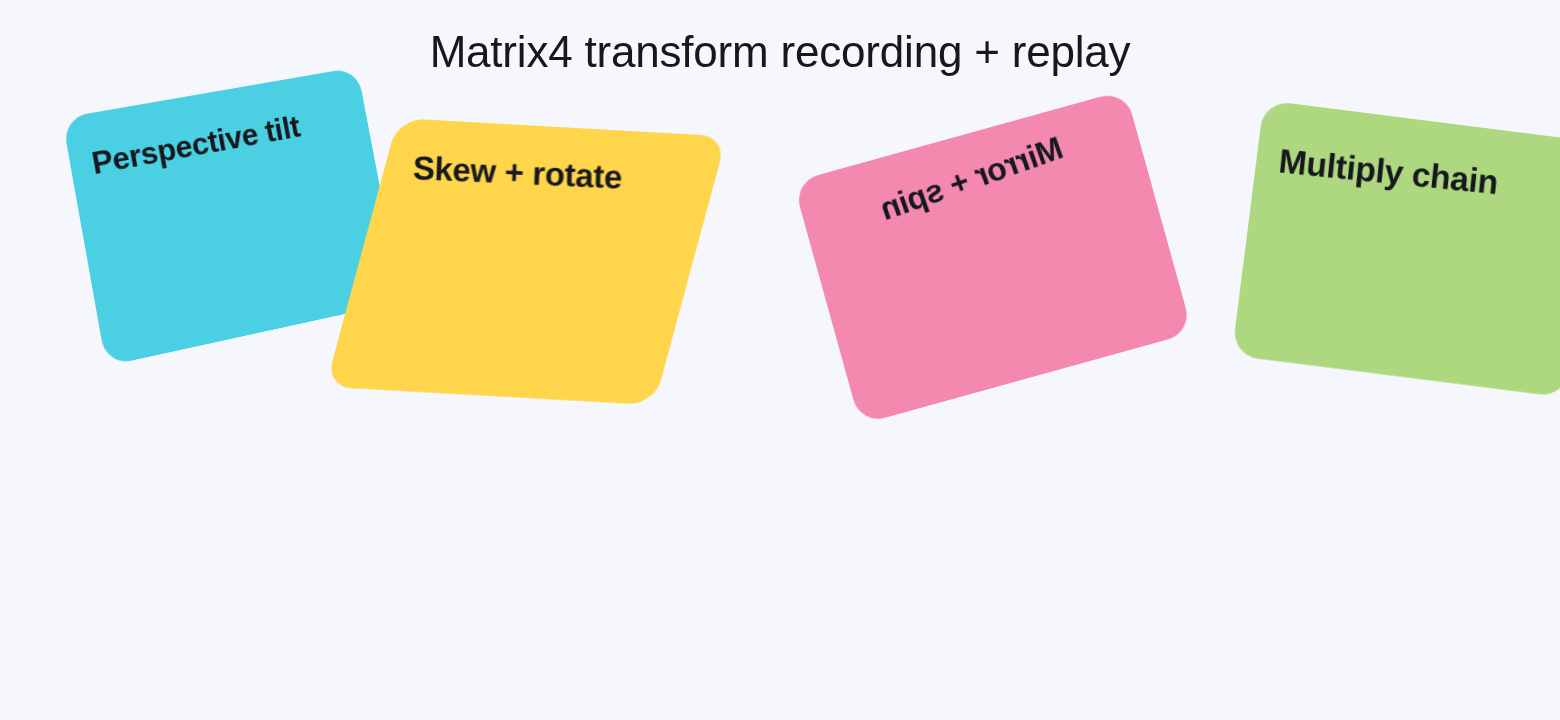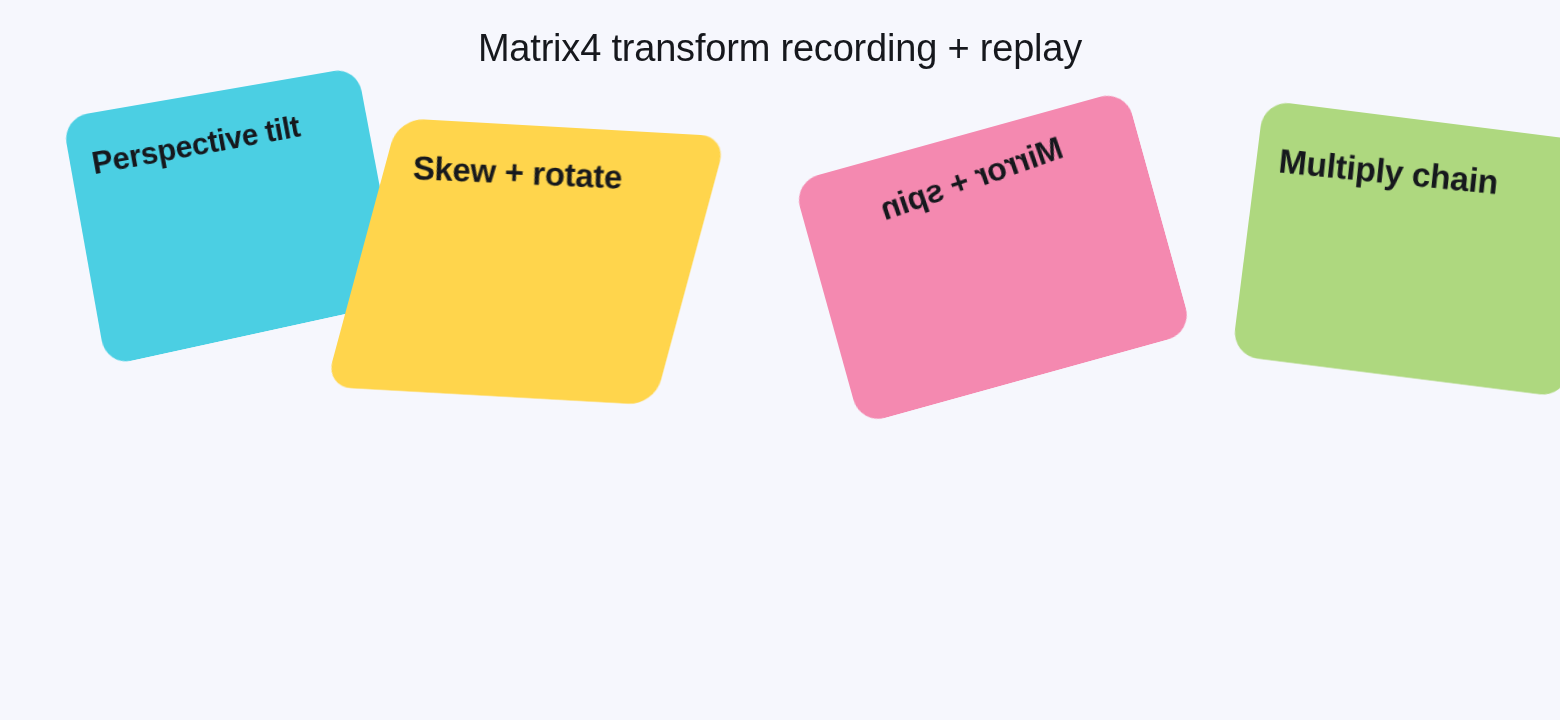--- a/index.html
+++ b/index.html
@@ -24,21 +24,21 @@
     overflow: hidden;
   }
 
   
   #page-title {
     position: absolute;
     top: 28px;
     left: 0;
     width: 1560px;
     text-align: center;
-    font-size: 38px;
+    font-size: 44px;
     font-weight: 400;
     letter-spacing: -0.2px;
     color: #16181d;
     font-family: "Liberation Sans", sans-serif;
     line-height: 1.1;
     white-space: nowrap;
   }
 
   
   #card-deck {

